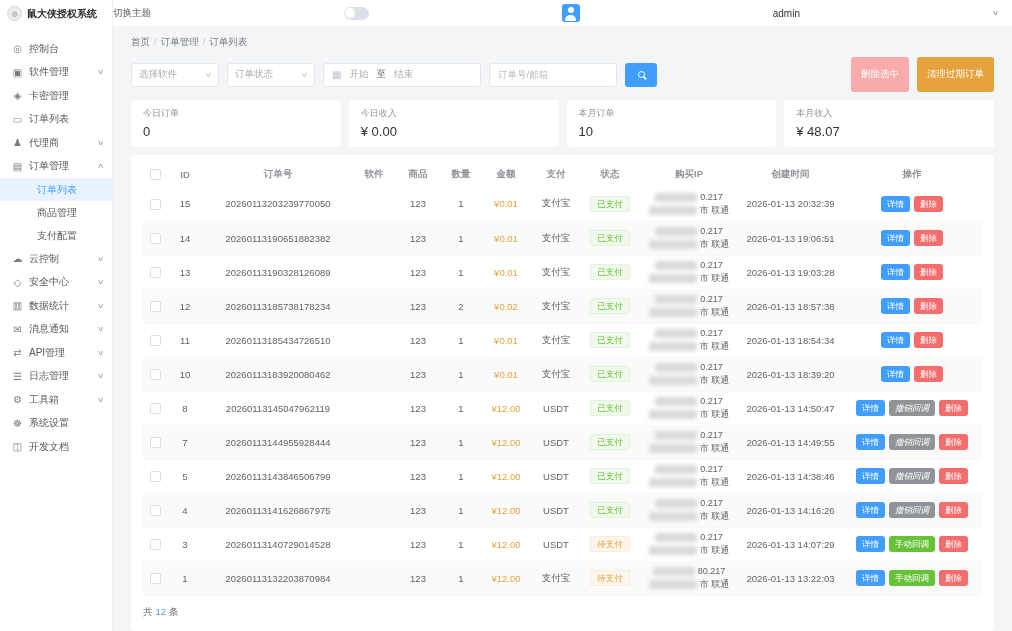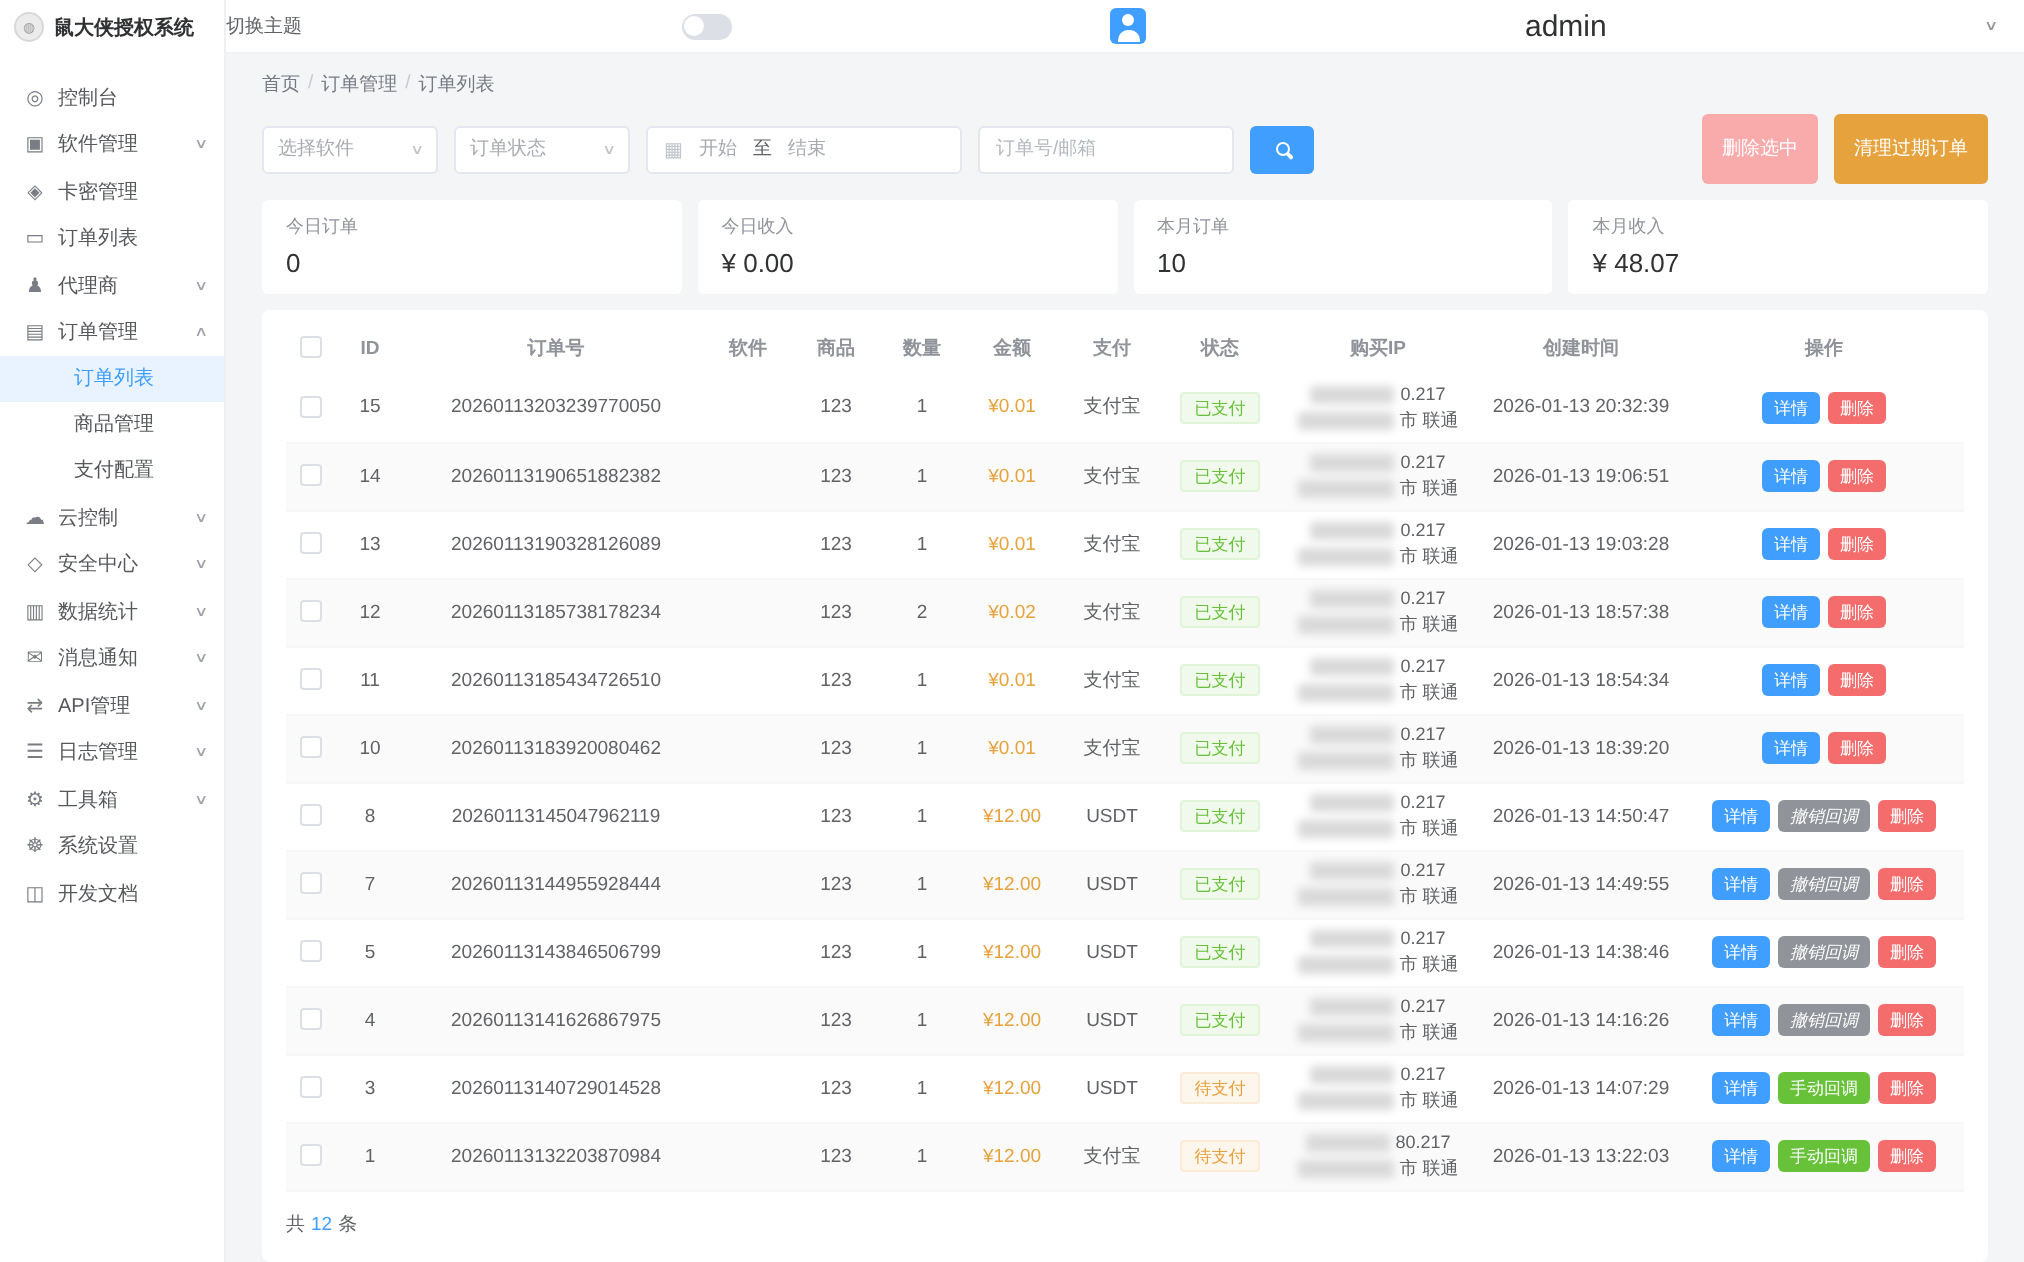--- a/index.html
+++ b/index.html
@@ -19,21 +19,21 @@
   .sub-item.active { background:#e8f3ff; color:#409eff; }
 
   
   .topbar { position:absolute; left:113px; top:0; right:0; height:27px; background:#fff; border-bottom:1px solid #f0f1f3; display:flex; align-items:center; justify-content:space-between; padding-right:14px; gap:7px; z-index:2; }
   .theme-label { font-size:9.5px; color:#606266; }
   .toggle { width:25px; height:13px; border-radius:7px; background:#dcdfe6; position:relative; cursor:pointer; }
   .toggle::after { content:""; position:absolute; left:1.5px; top:1.5px; width:10px; height:10px; border-radius:50%; background:#fff; }
   .avatar { width:18px; height:18px; border-radius:3px; background:#409eff; position:relative; overflow:hidden; flex:none; }
   .avatar::before { content:""; position:absolute; top:3px; left:6px; width:6px; height:6px; border-radius:50%; background:#fff; }
   .avatar::after { content:""; position:absolute; bottom:1px; left:3.5px; width:11px; height:6px; border-radius:5px 5px 0 0; background:#fff; }
-  .admin-name { font-size:15px; color:#303133; }
+  .admin-name { font-size:10px; color:#303133; }
   .chev { font-size:7px; color:#909399; transform:scaleX(1.4); }
 
   
   .main { position:absolute; left:113px; top:27px; right:0; bottom:0; padding:9px 18px 0; }
   .breadcrumb { display:flex; gap:4px; font-size:9.5px; color:#767a82; }
   .breadcrumb .sep { color:#c6c9cf; }
 
   .filter-row { display:flex; align-items:center; gap:8px; margin-top:8px; }
   .sel { width:88px; height:24px; background:#fff; border:1px solid #e4e7ed; border-radius:3px; display:flex; align-items:center; justify-content:space-between; padding:0 7px; font-size:9.5px; color:#a8abb2; cursor:pointer; }
   .sel .chev { color:#c0c4cc; }

